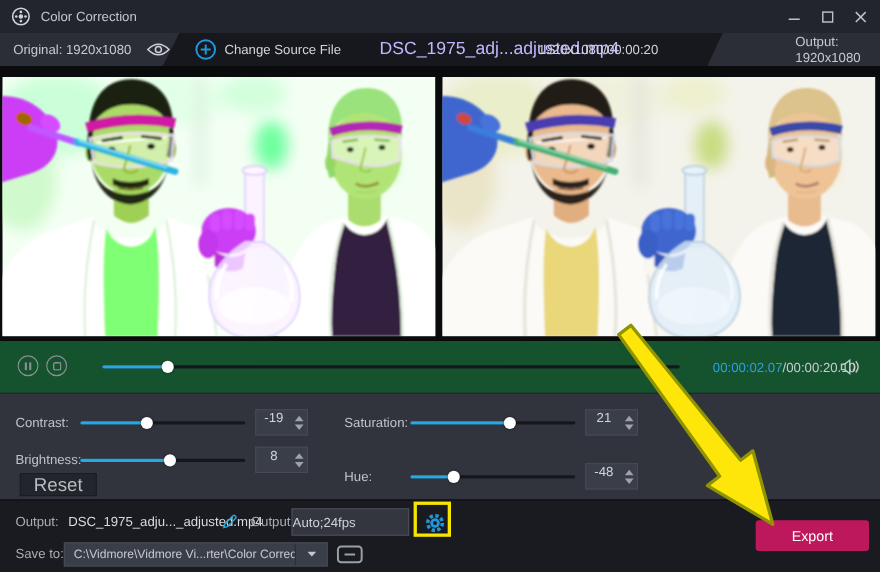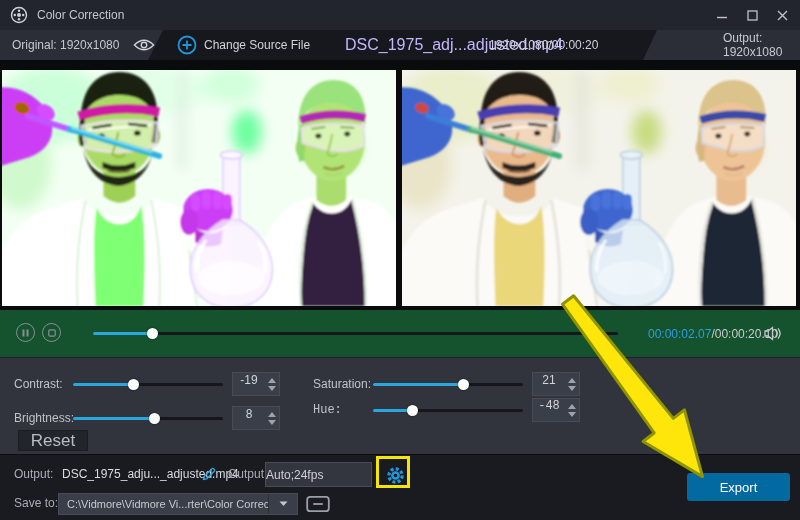--- a/index.html
+++ b/index.html
@@ -52,21 +52,21 @@
   #timeline { position:absolute; left:93px; top:17px; width:525px; }
   #time-display { position:absolute; left:648px; top:17px; font-size:12px; white-space:nowrap; }
   #time-display .cur { color:#2d9fe0; } #time-display .tot { color:#c8cad0; }
   #volume-icon { position:absolute; left:763px; top:16px; width:20px; height:15px; cursor:pointer; }
   
   #adjust { position:absolute; top:358px; left:0; width:800px; height:96px; background:#31343d; }
   .adj-row { position:absolute; height:24px; display:flex; align-items:center; }
   .adj-label { color:#bfc2c9; font-size:12px; }
   .adj-row .slider { width:150px; }
   .r-contrast { left:14px; top:14px; } .r-brightness { left:14px; top:48px; }
-  .r-saturation { left:313px; top:14px; } .r-hue { left:313px; top:40px;font-family:Liberation Mono, monospace; }
+  .r-saturation { left:313px; top:14px; } .r-hue { left:313px; top:63px; }
   .r-contrast .adj-label, .r-brightness .adj-label { width:59px; }
   .r-saturation .adj-label, .r-hue .adj-label { width:60px; }
   .spinbox { margin-left:9px; width:48px; height:24px; background:#3a3e48; border:1px solid #474b55;
     display:flex; align-items:flex-start; cursor:pointer; }
   .spin-val { flex:1; text-align:center; color:#d2d4d9; font-size:12px; }
   .spin-arrows { width:14px; height:100%; display:flex; flex-direction:column; align-items:center; justify-content:center; gap:3px; }
   .tri-up { width:0; height:0; border-left:4px solid transparent; border-right:4px solid transparent; border-bottom:5px solid #9ea2aa; }
   .tri-down { width:0; height:0; border-left:4px solid transparent; border-right:4px solid transparent; border-top:5px solid #9ea2aa; }
   #reset-btn { position:absolute; left:18px; top:72px; width:70px; height:21px; background:#23252c;
     border:1px solid #1b1d23; color:#b9bcc2; font-size:17px; display:flex; align-items:center; justify-content:center; cursor:pointer; }
@@ -83,21 +83,21 @@
   #format-input { left:265px; top:0; width:107px; height:25px; background:#33363f; border:1px solid #4a4d55;
     color:#cfd1d6; font-size:12px; padding:0 0; font-family:"Liberation Sans",sans-serif; }
   #gear-btn { left:382px; top:0; width:26px; height:26px; display:flex; align-items:center; justify-content:center; cursor:pointer; }
   #saveto-label { left:14px; top:3px; }
   #save-combo { left:58px; top:0; width:240px; height:22px; background:#3a3e48; border:1px solid #474b55;
     display:flex; align-items:center; cursor:pointer; }
   #save-path { flex:1; padding:0 8px; color:#c6c9cf; font-size:11px; white-space:nowrap; overflow:hidden; }
   #combo-sep { width:1px; height:100%; background:#2c2f37; }
   #combo-arrow { width:28px; display:flex; align-items:center; justify-content:center; }
   #folder-btn { left:306px; top:1px; width:24px; height:20px; cursor:pointer; }
-  #export-btn { position:absolute; left:687px; top:18px; width:103px; height:28px; background:#0369a1;
+  #export-btn { position:absolute; left:687px; top:18px; width:103px; height:28px; background:#be185d;
     border:none; border-radius:3px; color:#ffffff; font-size:13px; font-family:"Liberation Sans",sans-serif;
     display:flex; align-items:center; justify-content:center; cursor:pointer; }
   
   #highlight-box { position:absolute; left:376px; top:456px; width:34px; height:32px;
     border:3px solid #f5e600; z-index:55; pointer-events:none; }
   #arrow-overlay { position:absolute; left:0; top:0; z-index:60; pointer-events:none; }
 </style>
 </head>
 <body>
 

